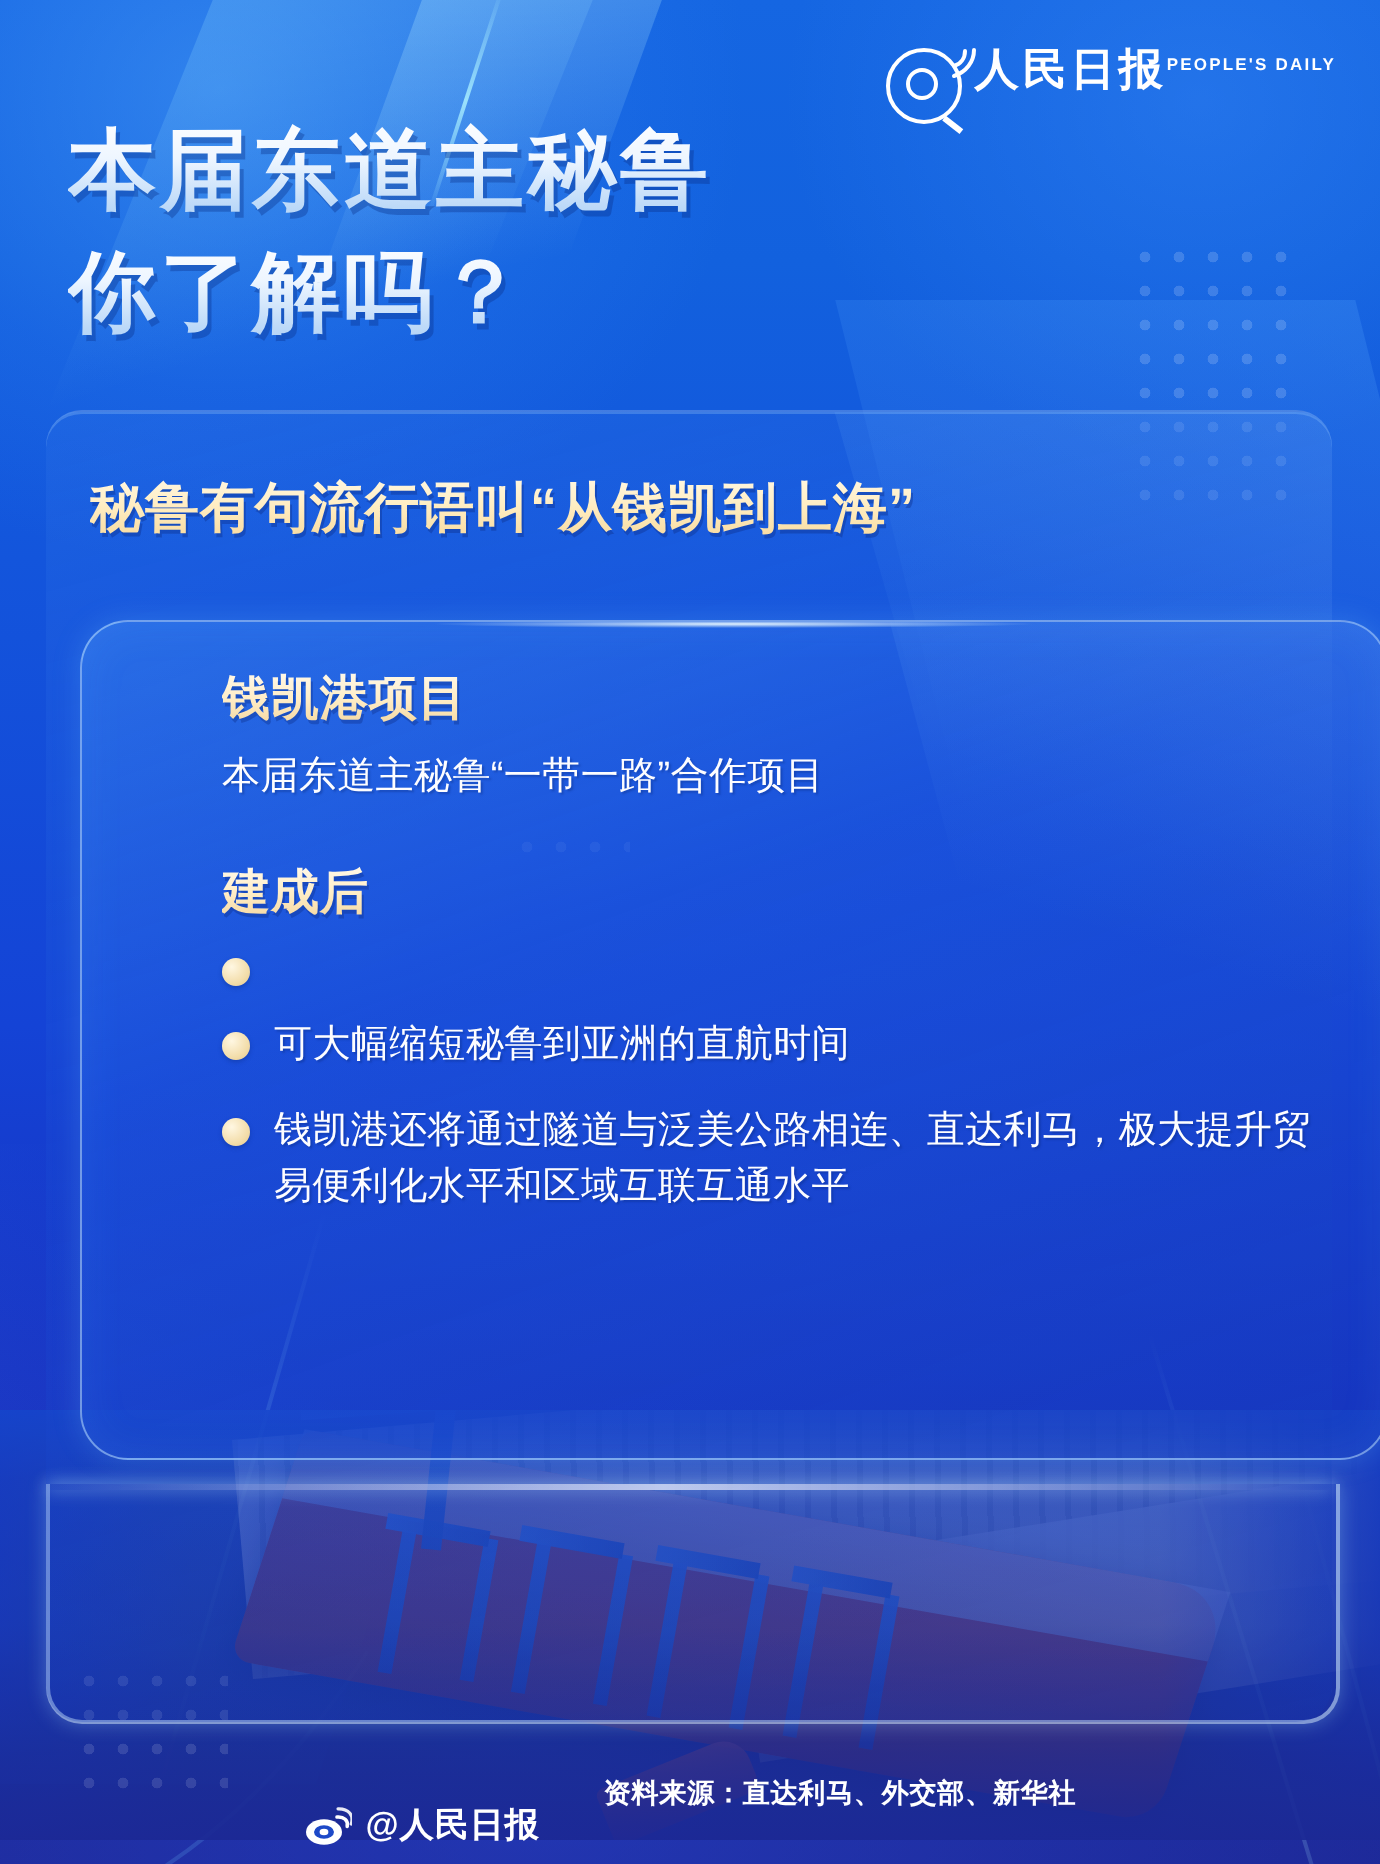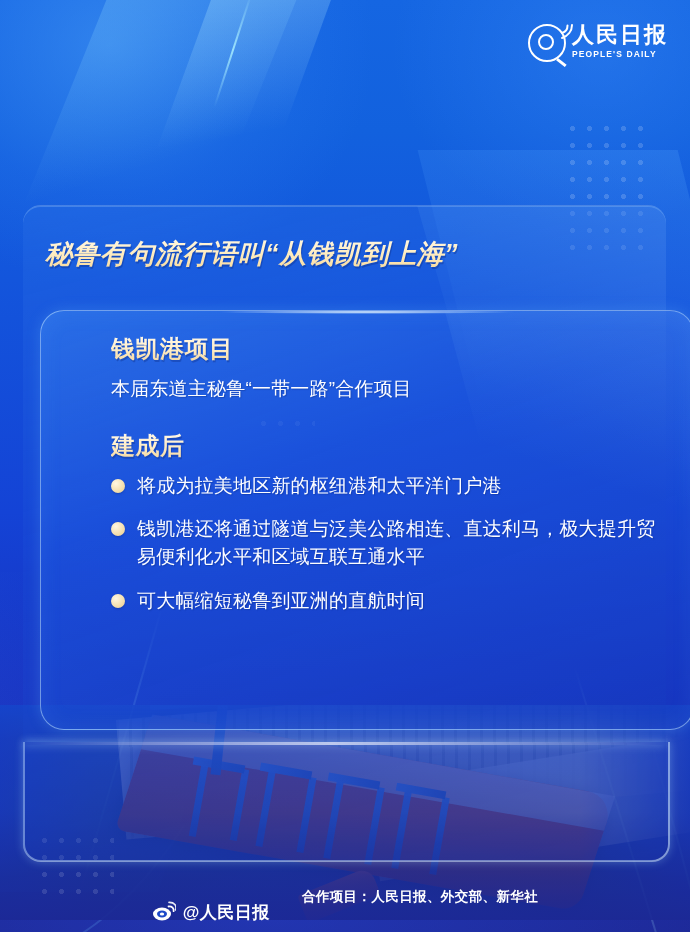--- a/index.html
+++ b/index.html
@@ -90,21 +90,21 @@
     content:"";position:absolute;left:8px;top:8px;width:12px;height:12px;
     border:2.6px solid #fff;border-radius:50%;
   }
   .logo-at::after{
     content:"";position:absolute;right:-3px;bottom:-4px;width:11px;height:2.6px;
     background:#fff;transform:rotate(38deg);
   }
   .logo-wave{
     position:absolute;left:30px;top:-2px;width:16px;height:18px;
   }
-  .logo-txt{display:flex;flex-direction:column;line-height:1;}
+  .logo-txt{display:flex;line-height:1;}
   .logo-cn{
     font-size:22px;font-weight:bold;color:#fff;letter-spacing:2px;
   }
   .logo-en{
     font-size:8.5px;font-weight:bold;color:#fff;letter-spacing:1.1px;margin-top:4px;
   }
 
   
   .title-wrap{position:absolute;left:34px;top:56px;}
   .title-line{
@@ -132,21 +132,20 @@
   }
 
   
   .subtitle{
     position:absolute;left:45px;top:236px;
     font-size:27px;font-weight:bold;letter-spacing:.5px;white-space:nowrap;
     background:linear-gradient(180deg,#fff8e6 0%,#ffeec4 45%,#f7d89a 100%);
     -webkit-background-clip:text;background-clip:text;
     color:transparent;-webkit-text-fill-color:transparent;
     filter:drop-shadow(1.5px 2px 0 rgba(12,48,140,.40));
-    font-style:italic;
   }
 
   
   .card{
     position:absolute;left:40px;top:310px;width:608px;height:418px;
     border-radius:24px;
     background:linear-gradient(160deg,rgba(52,122,235,.62) 0%,rgba(30,86,222,.52) 38%,rgba(22,58,190,.48) 100%);
     border:1.5px solid rgba(190,228,255,.55);
     box-shadow:0 0 14px rgba(120,200,255,.22), inset 0 0 22px rgba(90,170,255,.12);
     overflow:hidden;
@@ -258,21 +257,21 @@
     background:linear-gradient(90deg,rgba(200,235,255,.10) 0%,rgba(255,255,255,.95) 48%,rgba(200,235,255,.10) 100%);
     border-radius:2px;pointer-events:none;
     box-shadow:0 0 8px rgba(200,240,255,.65);
   }
 
   
   .footer{
     position:absolute;left:0;bottom:8px;width:690px;
     display:flex;align-items:center;justify-content:center;gap:32px;
   }
-  .weibo{display:flex;align-items:flex-start;gap:7px;margin-top:32px;}
+  .weibo{display:flex;align-items:center;gap:7px;margin-top:32px;}
   .weibo-icon{
     position:relative;width:24px;height:20px;flex:none;
   }
   .weibo-name{
     font-size:17px;font-weight:bold;color:#ffffff;letter-spacing:.5px;
   }
   .source{
     font-size:13.5px;font-weight:bold;color:#ffffff;letter-spacing:.4px;
   }
 </style>
@@ -342,20 +341,24 @@
         <path d="M2 14 C8 12 12 7 12 1" stroke="#fff" stroke-width="2" fill="none" stroke-linecap="round"></path>
         <path d="M2 9 C5.5 8 7.5 5 7.5 1.5" stroke="#fff" stroke-width="2" fill="none" stroke-linecap="round"></path>
       </svg>
     </div>
     <div class="logo-txt">
       <span class="logo-cn">人民日报</span>
       <span class="logo-en">PEOPLE'S DAILY</span>
     </div>
   </div>
 
+  <div class="title-wrap">
+    <div class="title-line">本届东道主秘鲁</div>
+    <div class="title-line">你了解吗？</div>
+  </div>
 
   <div class="panel">
     <div class="panel-sheen"></div>
   </div>
   <div class="dots dots-mid"></div>
 
   <div class="subtitle">秘鲁有句流行语叫“从钱凯到上海”</div>
 
   <div class="card">
     <div class="card-top-glow"></div>
@@ -364,44 +367,43 @@
     <div class="card-inner">
 
       <h2 class="sec-head">钱凯港项目</h2>
       <p class="body-p">本届东道主秘鲁“一带一路”合作项目</p>
 
       <h2 class="sec-head second">建成后</h2>
 
       <ul class="bullets">
         <li class="bullet">
           <span class="bullet-dot"></span>
-          <span class="bullet-txt">将成为拉美地区新的枢纽港和太平洋门户港</span>
+        </li>
+        <li class="bullet">
+          <span class="bullet-dot"></span>
+          <span class="bullet-txt">可大幅缩短秘鲁到亚洲的直航时间</span>
         </li>
         <li class="bullet">
           <span class="bullet-dot"></span>
           <span class="bullet-txt">钱凯港还将通过隧道与泛美公路相连、直达利马，极大提升贸易便利化水平和区域互联互通水平</span>
-        </li>
-        <li class="bullet">
-          <span class="bullet-dot"></span>
-          <span class="bullet-txt">可大幅缩短秘鲁到亚洲的直航时间</span>
         </li>
       </ul>
 
     </div>
   </div>
 
   <div class="footer">
     <div class="weibo">
       <span class="weibo-icon">
         <svg viewBox="0 0 24 20" width="24" height="20">
           <ellipse cx="10" cy="13" rx="9" ry="6.4" fill="#fff"></ellipse>
           <ellipse cx="10" cy="13" rx="5" ry="3.4" fill="#1d49c8"></ellipse>
           <ellipse cx="10" cy="13" rx="2.2" ry="1.6" fill="#fff"></ellipse>
           <path d="M16.5 5.5 C20 5.2 22.2 7.2 21.6 10.2" stroke="#fff" stroke-width="1.8" fill="none" stroke-linecap="round"></path>
           <path d="M17 1.4 C22.4 1.2 25 4.8 23.6 9" stroke="#fff" stroke-width="1.6" fill="none" stroke-linecap="round" opacity=".9"></path>
         </svg>
       </span>
       <span class="weibo-name">@人民日报</span>
     </div>
-    <div class="source">合作项目：人民日报、外交部、新华社</div>
+    <div class="source">资料来源：直达利马、外交部、新华社</div>
   </div>
 
 </div>
 
 </body></html>

